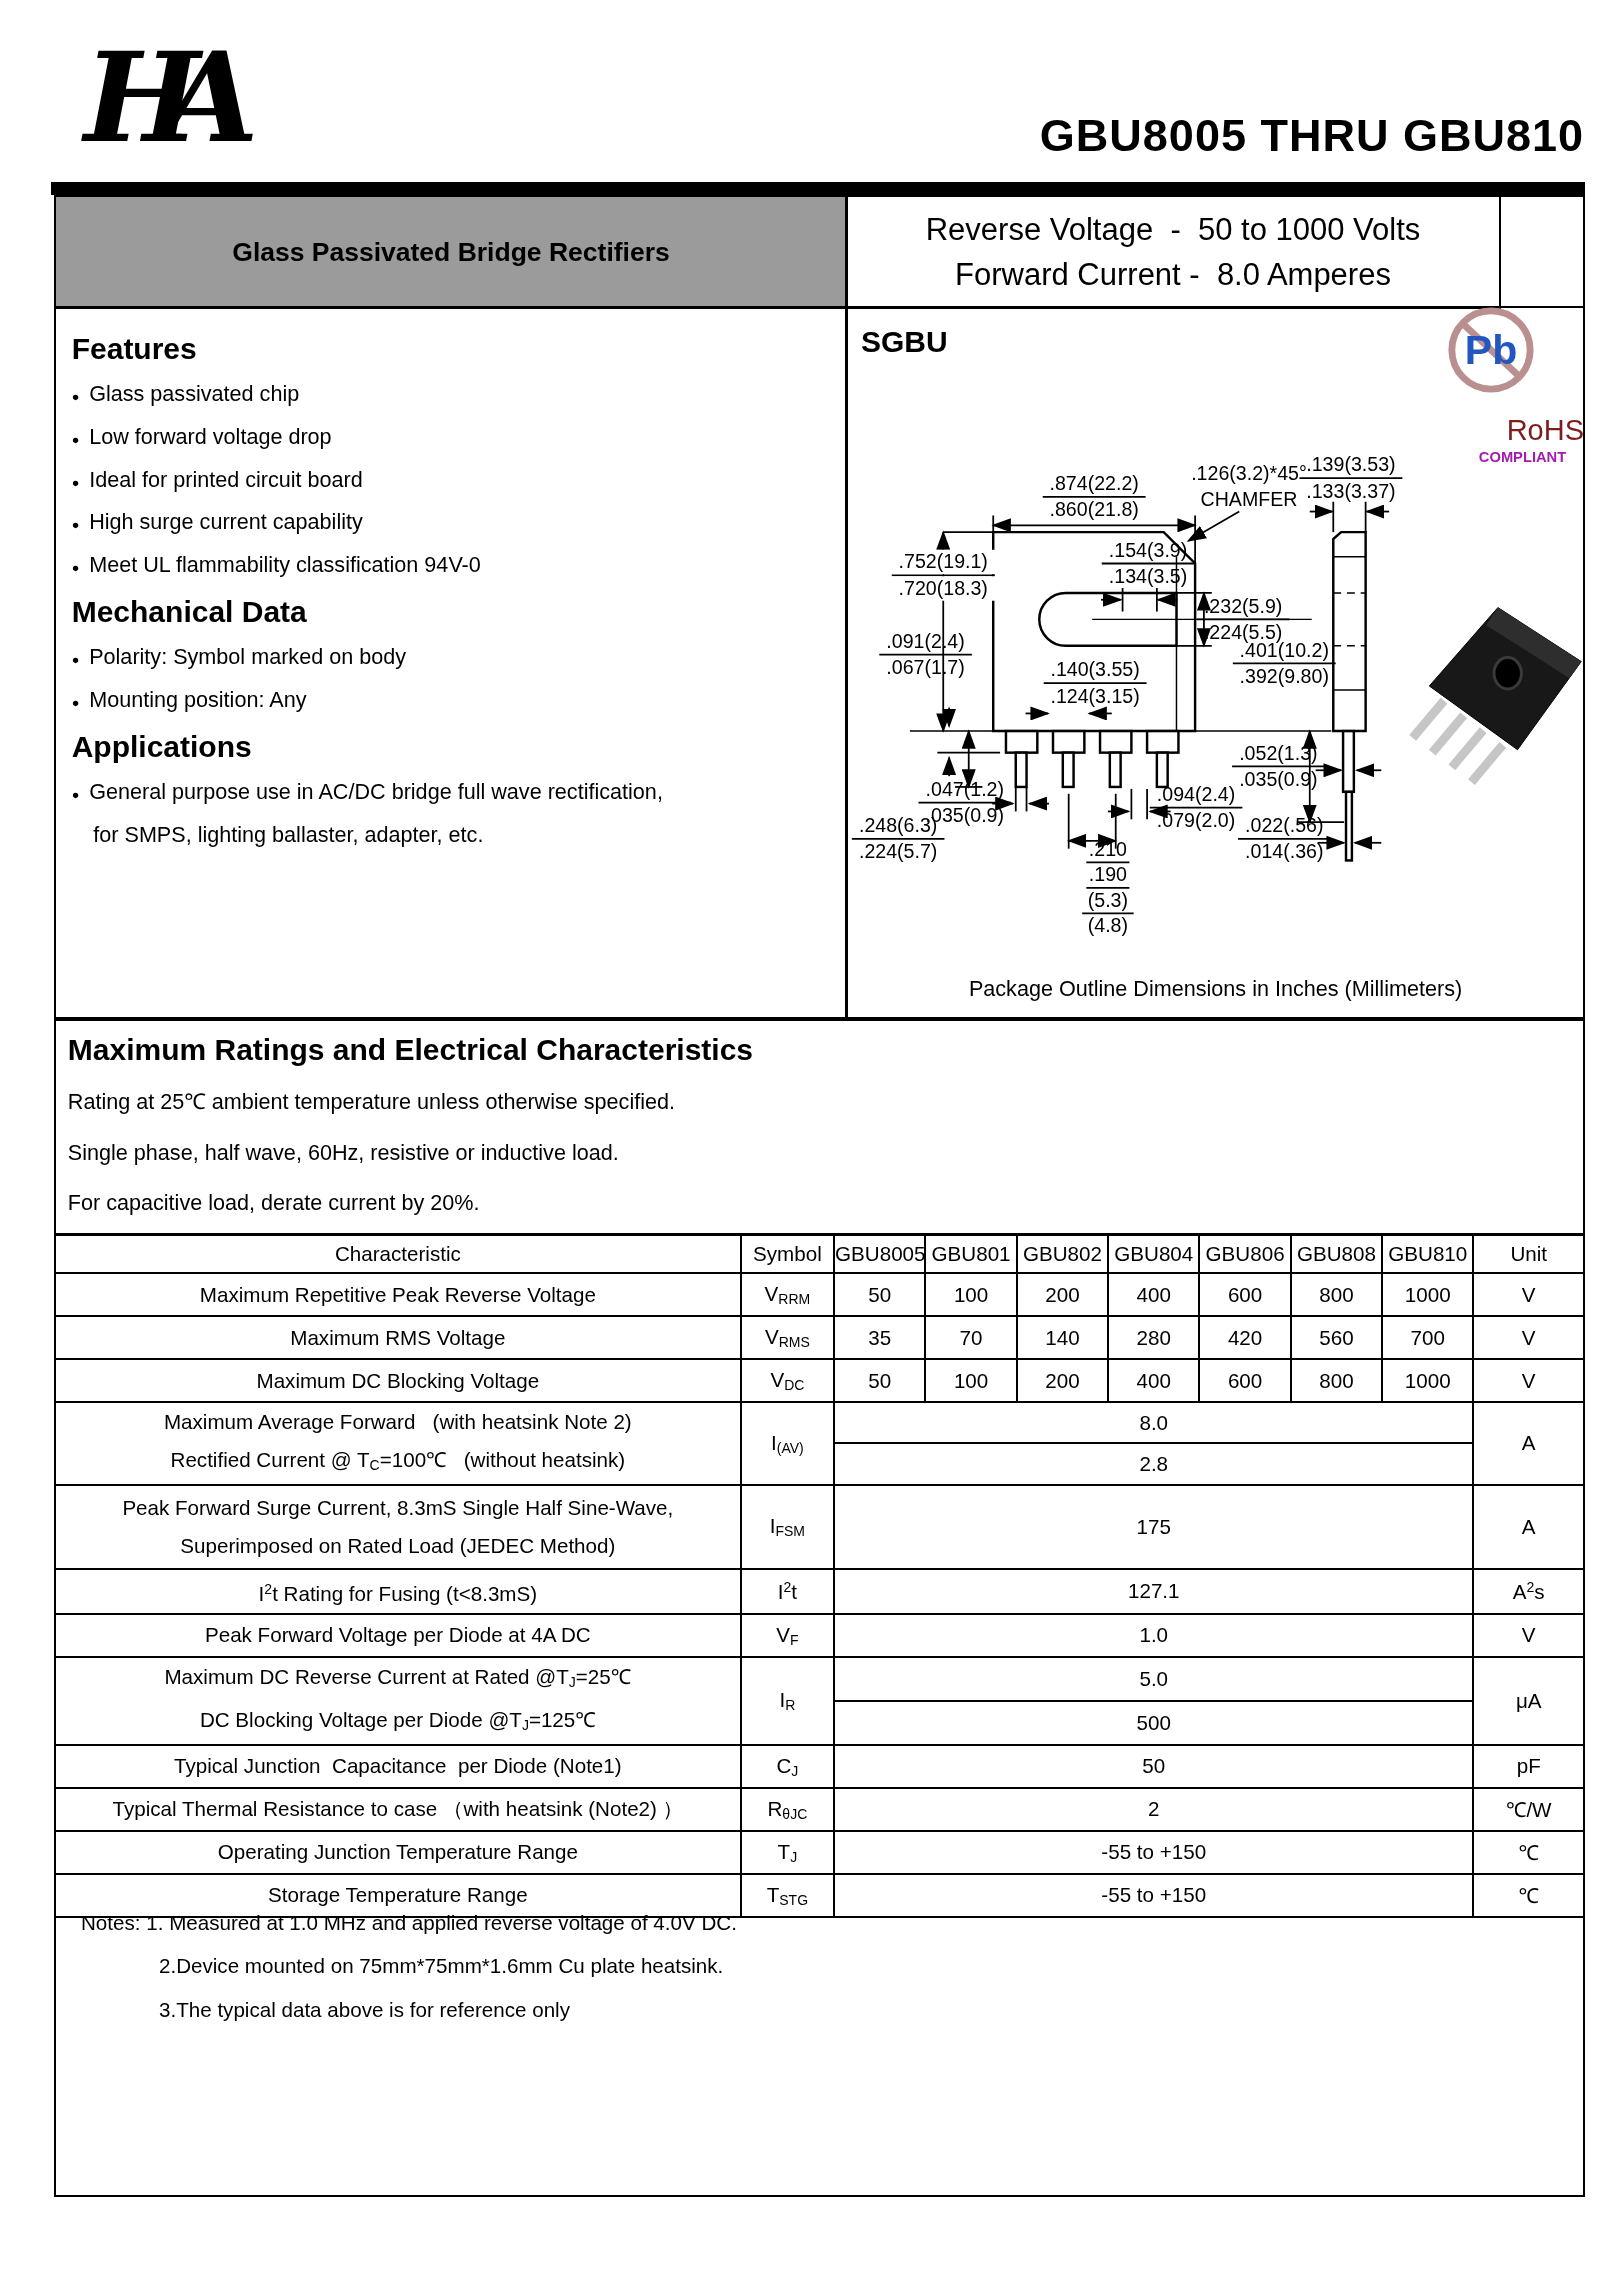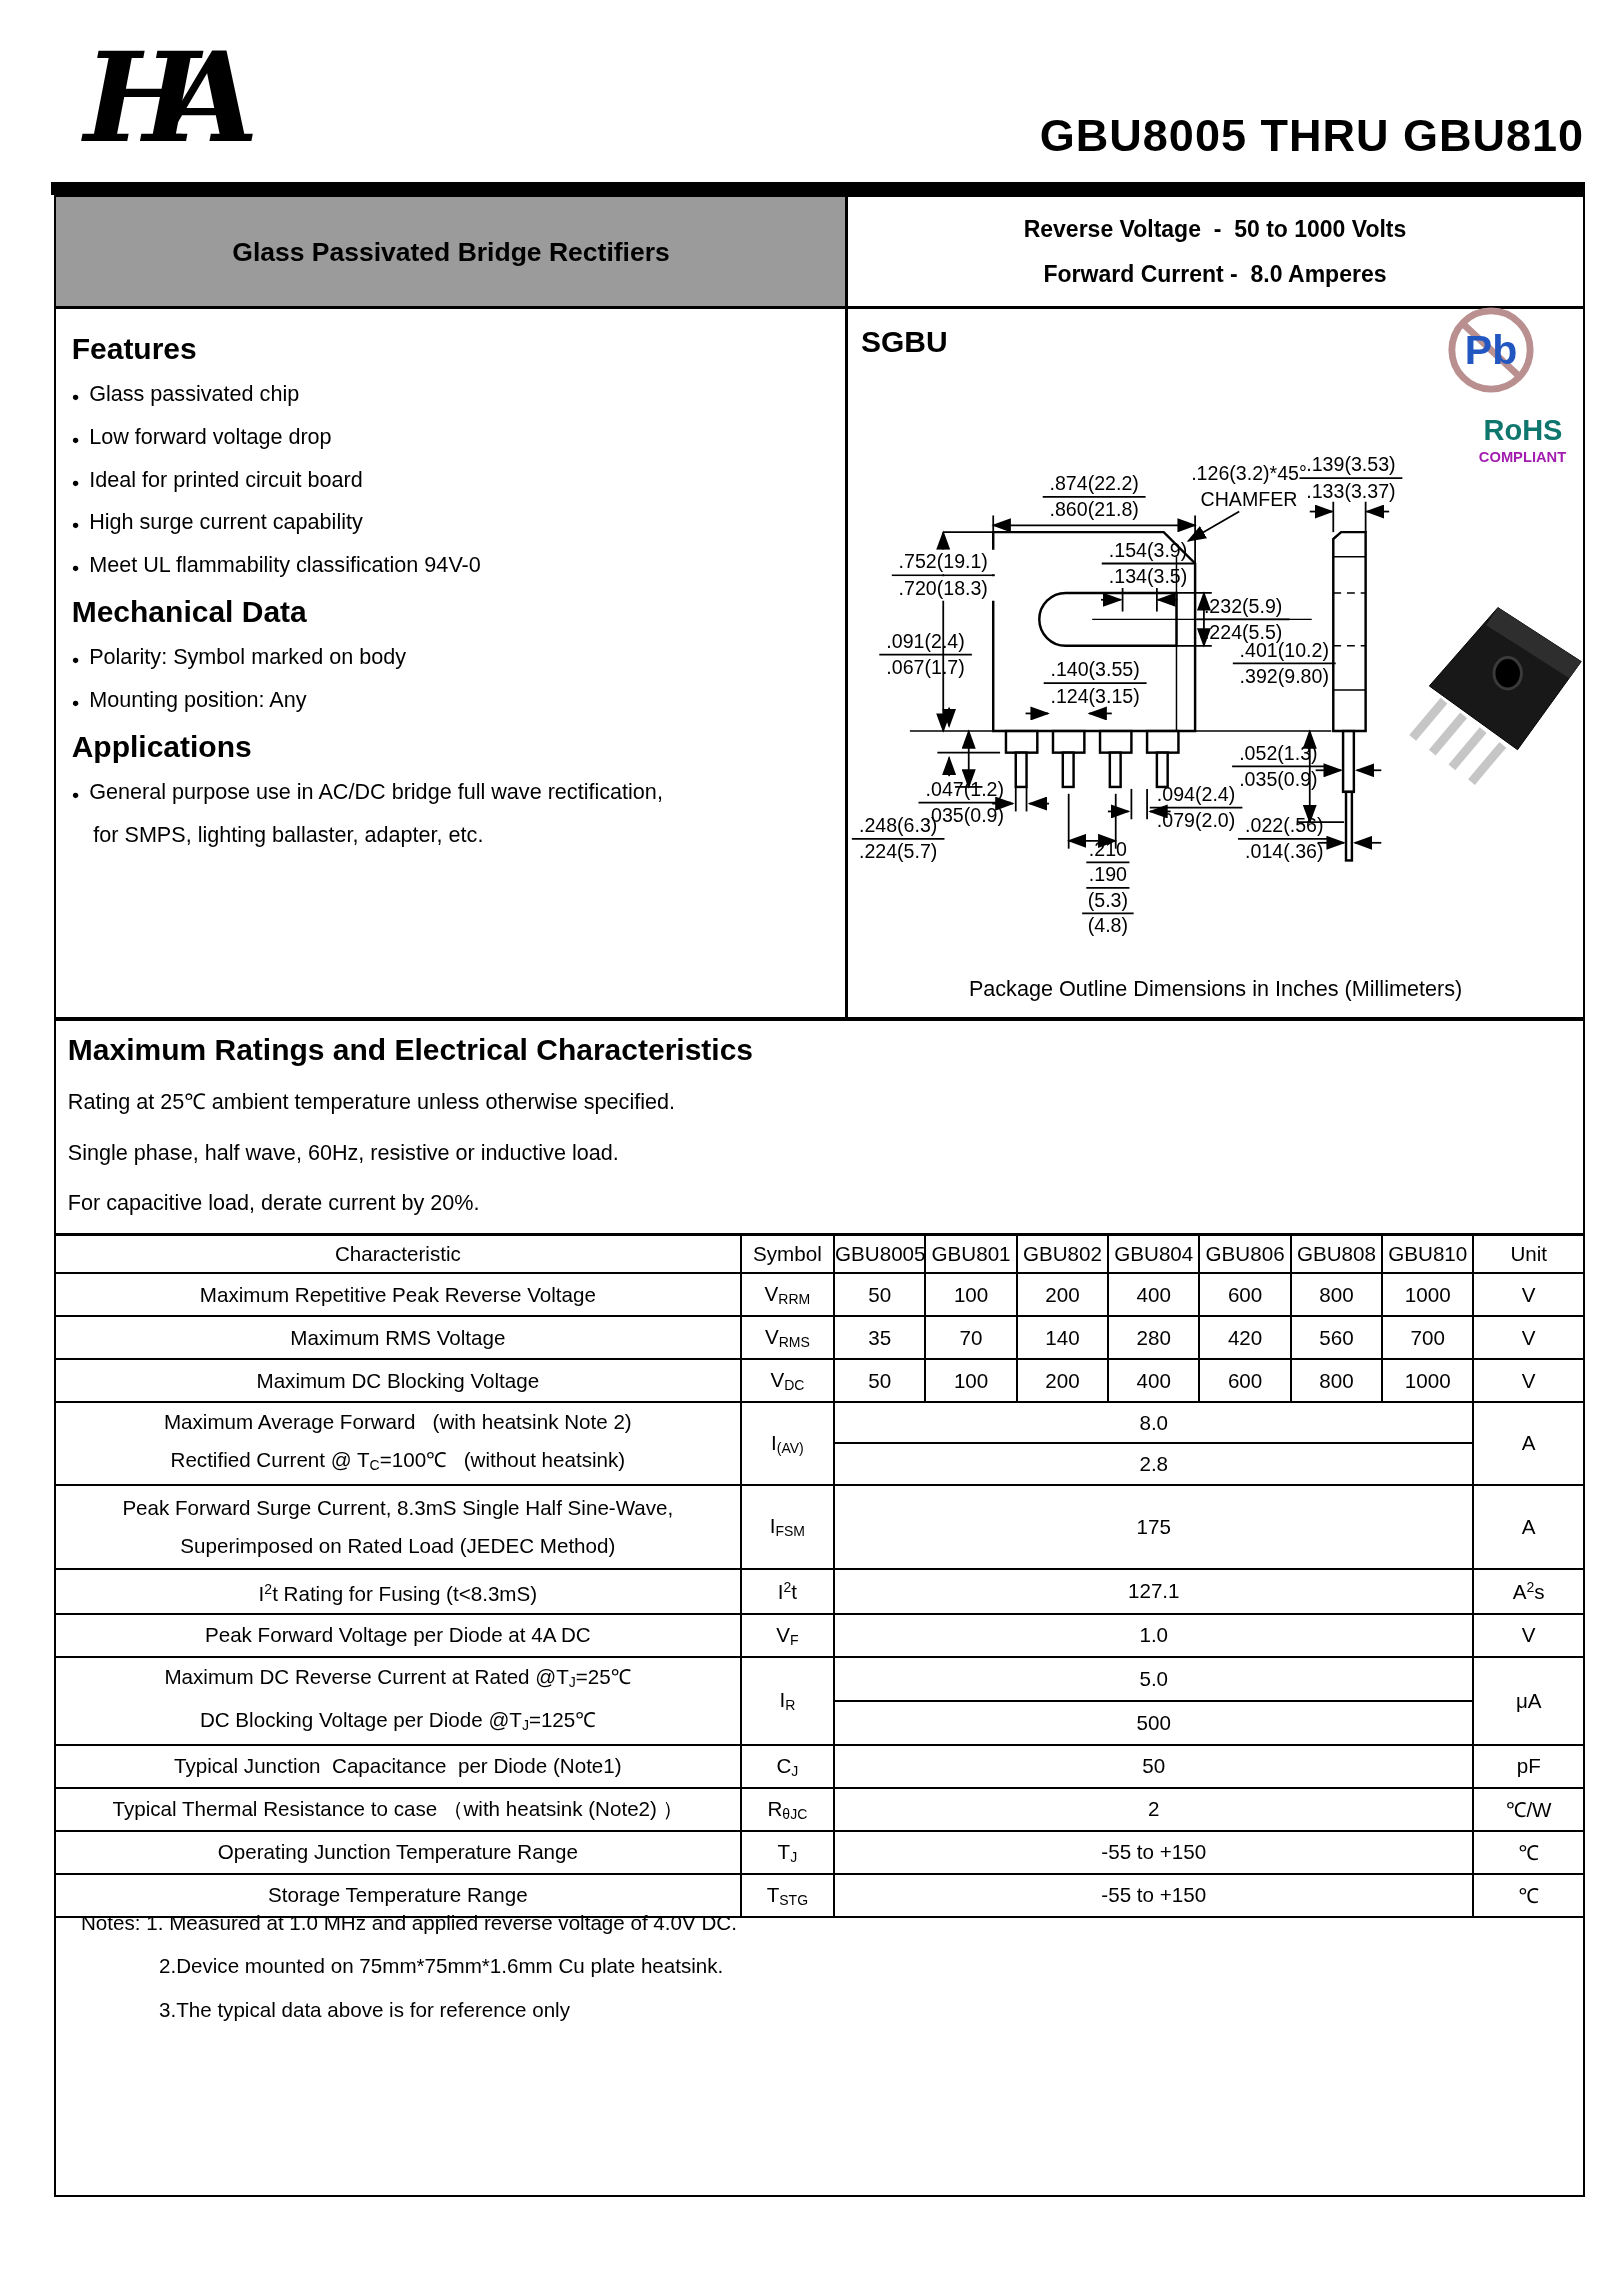--- a/index.html
+++ b/index.html
@@ -9,39 +9,39 @@
   
   .logo{left:84px;top:37px;font-family:"DejaVu Serif",serif;font-style:italic;font-weight:bold;
         font-size:123px;letter-spacing:-37px;line-height:1;padding-right:39px;}
   .doc-title{left:843px;top:110px;width:741px;text-align:right;font-size:45px;font-weight:bold;letter-spacing:1px;}
   .hrule{left:51px;top:182px;width:1534px;height:12.7px;background:#000;}
   
   .outer-frame{left:54px;top:195px;width:1531px;height:2002px;border:2.9px solid #000;box-sizing:border-box;}
   .banner-left{left:54px;top:195px;width:794px;height:114px;border:2.9px solid #000;box-sizing:border-box;
                background:#9b9b9b;display:flex;align-items:center;justify-content:center;
                font-size:26.5px;font-weight:bold;}
-  .banner-right{left:845px;top:195px;width:740px;height:114px;border:2.9px solid #000;box-sizing:border-box;
+  .banner-right{left:845px;top:195px;width:656px;height:114px;border:2.9px solid #000;box-sizing:border-box;
                 display:flex;flex-direction:column;align-items:center;justify-content:center;
-                font-size:23px;font-weight:bold;white-space:pre;}
+                font-size:31px;font-weight:normal;white-space:pre;}
   .banner-right div{line-height:45px;}
   .main-left{left:54px;top:306px;width:794px;height:715px;border:2.9px solid #000;box-sizing:border-box;}
   .main-right{left:845px;top:306px;width:740px;height:715px;border:2.9px solid #000;box-sizing:border-box;}
   .ratings-box{left:54px;top:1017px;width:1531px;height:219px;border:2.9px solid #000;box-sizing:border-box;}
   
   .col-inner{padding:23.5px 9.8px 0 15.7px;font-size:21.6px;}
   .col-inner h2{font-size:30px;margin:0 0 15.7px 0;}
   .bl{display:flex;align-items:baseline;margin:0 0 16.7px 0;}
   .b{font-size:12.7px;margin-right:9.8px;flex:none;}
   .mech{margin-top:39px;}
   .apps{margin-top:118px;}
   .ind{margin-left:21.6px;}
   
   .sgbu{left:861px;top:325px;font-size:30px;font-weight:bold;text-align:center;}
   .pb-badge{left:1445px;top:304px;width:92px;height:92px;}
-  .rohs{left:1462px;top:414px;width:122px;text-align:center;font-size:29px;font-weight:bold;color:#0f766e;}
+  .rohs{left:1462px;top:414px;width:122px;text-align:right;font-size:29px;font-weight:normal;color:#7f1d1d;}
   .compliant{left:1460px;top:449px;width:125px;text-align:center;font-size:14.7px;font-weight:bold;color:#a21caf;}
   .diagram{left:851px;top:294px;}
   .pkg-caption{left:849px;top:976px;width:733px;text-align:center;font-size:21.6px;}
   
   .ratings-inner{padding:13.7px 0 0 11.8px;}
   .ratings-inner h2{font-size:30px;margin:0 0 19.6px 0;}
   .ratings-inner .rl{font-size:21.6px;margin-bottom:24.5px;}
   
   table.ratings{position:absolute;left:54px;top:1233px;width:1531px;border-collapse:collapse;table-layout:fixed;}
   table.ratings th,table.ratings td{border:2.9px solid #000;font-size:20.6px;font-weight:normal;

